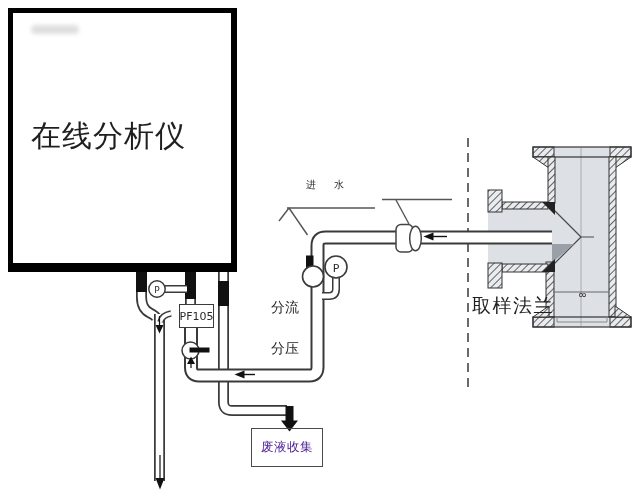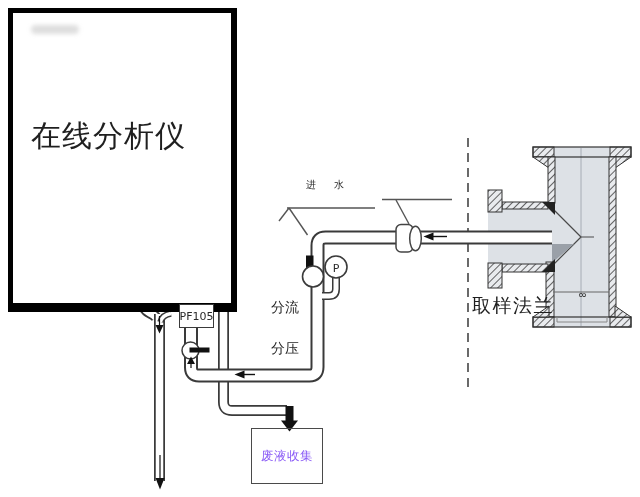--- a/index.html
+++ b/index.html
@@ -1,31 +1,31 @@
 <!DOCTYPE html>
 <html><head>
 <meta charset="utf-8">
 <style>
   html,body{margin:0;padding:0;background:#fff;}
   body{width:640px;height:497px;position:relative;overflow:hidden;
        font-family:"DejaVu Sans","Liberation Sans",sans-serif;color:#1a1a1a;}
   #stage{position:absolute;inset:0;width:640px;height:497px;}
   svg{position:absolute;left:0;top:0;}
   .abs{position:absolute;}
-  .analyzer-box{left:8px;top:8px;width:229px;height:304px;background:#fff;
+  .analyzer-box{left:8px;top:8px;width:229px;height:264px;background:#fff;
     border:5px solid #000;border-right-width:6px;border-bottom-width:9px;box-sizing:border-box;}
   .analyzer-label{left:18px;top:103px;font-size:30px;letter-spacing:1px;color:#151515;white-space:nowrap;}
   .smudge{left:18px;top:12px;width:48px;height:9px;background:rgba(160,160,160,.35);
     border-radius:6px;filter:blur(2px);}
   .pf-box{left:179px;top:304px;width:35px;height:24px;background:#fff;border:1.6px solid #3a3a3a;
     box-sizing:border-box;display:flex;align-items:center;justify-content:center;
     font-size:11px;color:#2a2a2a;}
-  .waste-box{left:251px;top:428px;width:72px;height:56px;border:1.6px solid #4a4a4a;
+  .waste-box{left:251px;top:428px;width:72px;height:39px;border:1.6px solid #4a4a4a;
     box-sizing:border-box;display:flex;align-items:center;justify-content:center;
-    font-size:12.5px;color:#8b5cf6;letter-spacing:.5px;}
+    font-size:12.5px;color:#4c1d95;letter-spacing:.5px;}
   .lbl{white-space:pre;color:#1f1f1f;}
   .lbl-inlet{left:306px;top:178px;font-size:10px;letter-spacing:4px;}
   .lbl-solenoid{left:382px;top:166px;width:70px;text-align:center;font-size:13.5px;line-height:16px;}
   .lbl-split{left:271px;top:274px;font-size:14px;line-height:13.5px;}
   .lbl-flange{left:472px;top:293px;font-size:19px;letter-spacing:1.5px;}
 </style>
 </head>
 <body>
 
 <div id="stage">

